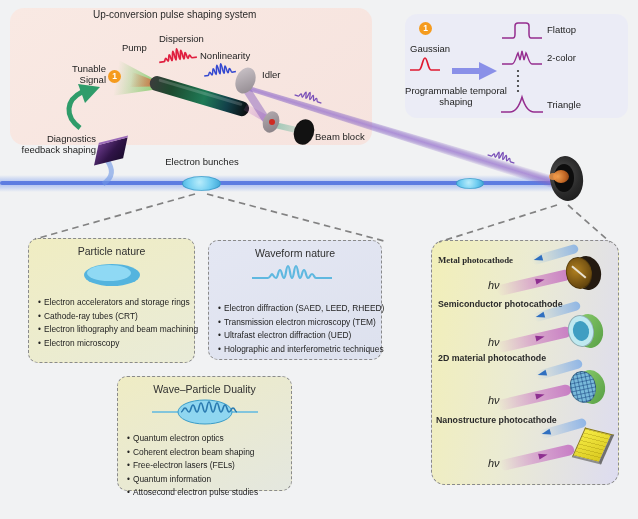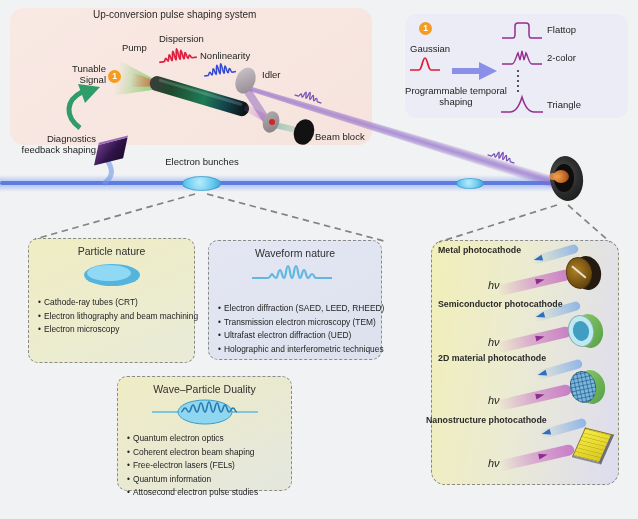--- a/index.html
+++ b/index.html
@@ -197,20 +197,21 @@
   </svg>
   <div class="lbl" style="left:547px;top:99px;">Triangle</div>
 
   <div class="dpanel p-particle">
     <h3>Particle nature</h3>
     <svg width="62" height="26" viewBox="0 0 62 26" style="display:block;margin:5px auto 4px;">
       <ellipse cx="31" cy="13" rx="28" ry="11" fill="#54b4de"></ellipse>
       <ellipse cx="28" cy="11" rx="22" ry="8" fill="#8fd9f4"></ellipse>
     </svg>
     <ul style="margin-top:8px;">
+      <li>Electron accelerators and storage rings</li>
       <li>Cathode-ray tubes (CRT)</li>
       <li>Electron lithography and beam machining</li>
       <li>Electron microscopy</li>
     </ul>
   </div>
 
   <div class="dpanel p-waveform">
     <h3>Waveform nature</h3>
     <svg width="90" height="30" viewBox="0 0 90 30" style="display:block;margin:4px auto 2px;">
       <path d="M2,15 h16 c2,0 3,-4 4,-4 s2,4 4,4 2,-8 4,-8 2,8 4,8 2,-12 4,-12 2,12 4,12 2,-12 4,-12 2,12 4,12 2,-8 4,-8 2,8 4,8 2,-4 4,-4 2,4 4,4 h16" stroke="#5fb8e0" stroke-width="2.2" fill="none"></path>
@@ -234,21 +235,21 @@
       <li>Quantum electron optics</li>
       <li>Coherent electron beam shaping</li>
       <li>Free-electron lasers (FELs)</li>
       <li>Quantum information</li>
       <li>Attosecond electron pulse studies</li>
     </ul>
   </div>
 
   <div class="dpanel p-photo"></div>
 
-  <div class="pc-label" style="left:438px;top:245px;">Metal photocathode</div>
+  <div class="pc-label" style="left:438px;top:255px;font-family:Liberation Serif, serif;">Metal photocathode</div>
   <div class="bluebeam" style="left:531px;top:250px;">
       <div class="ah"></div>
     </div>
   <div class="pinkbeam" style="left:496px;top:277px;">
       <div class="ah"></div>
     </div>
   <div class="disk" style="left:566px;top:254px;">
     <div class="rim" style="background:#241a10;"></div>
     <div class="face" style="background:radial-gradient(circle at 40% 40%,#b08020,#6a4a10 70%,#46300a);"></div>
     <div class="abs" style="left:4px;top:17px;width:18px;height:1.6px;background:#e9e2d2;transform:rotate(40deg);"></div>
@@ -278,21 +279,21 @@
     </div>
   <div class="disk" style="left:570px;top:368px;">
     <div class="rim" style="background:linear-gradient(135deg,#8ecf6f,#569e44);"></div>
     <div class="face" style="background:
         repeating-linear-gradient(0deg, rgba(25,70,130,.55) 0 1px, transparent 1px 4px),
         repeating-linear-gradient(90deg, rgba(25,70,130,.55) 0 1px, transparent 1px 4px),
         #78b9d9;"></div>
   </div>
   <div class="hv" style="left:488px;top:394px;">hν</div>
 
-  <div class="pc-label" style="left:426px;top:415px;">Nanostructure photocathode</div>
+  <div class="pc-label" style="left:436px;top:415px;">Nanostructure photocathode</div>
   <div class="bluebeam" style="left:539px;top:424px;">
       <div class="ah"></div>
     </div>
   <div class="pinkbeam" style="left:499px;top:452px;">
       <div class="ah"></div>
     </div>
   <div class="abs" style="left:578px;top:430px;width:26px;height:29px;
        transform:rotate(14deg) skewX(-10deg);border:1px solid #8a7a10;border-right:3px solid #6f6f6f;border-bottom:2px solid #8c8c8c;
        background:repeating-linear-gradient(0deg, rgba(160,140,10,.35) 0 1px, transparent 1px 4px), linear-gradient(135deg,#f6ec45,#d9c81f);"></div>
   <div class="hv" style="left:488px;top:457px;">hν</div>

